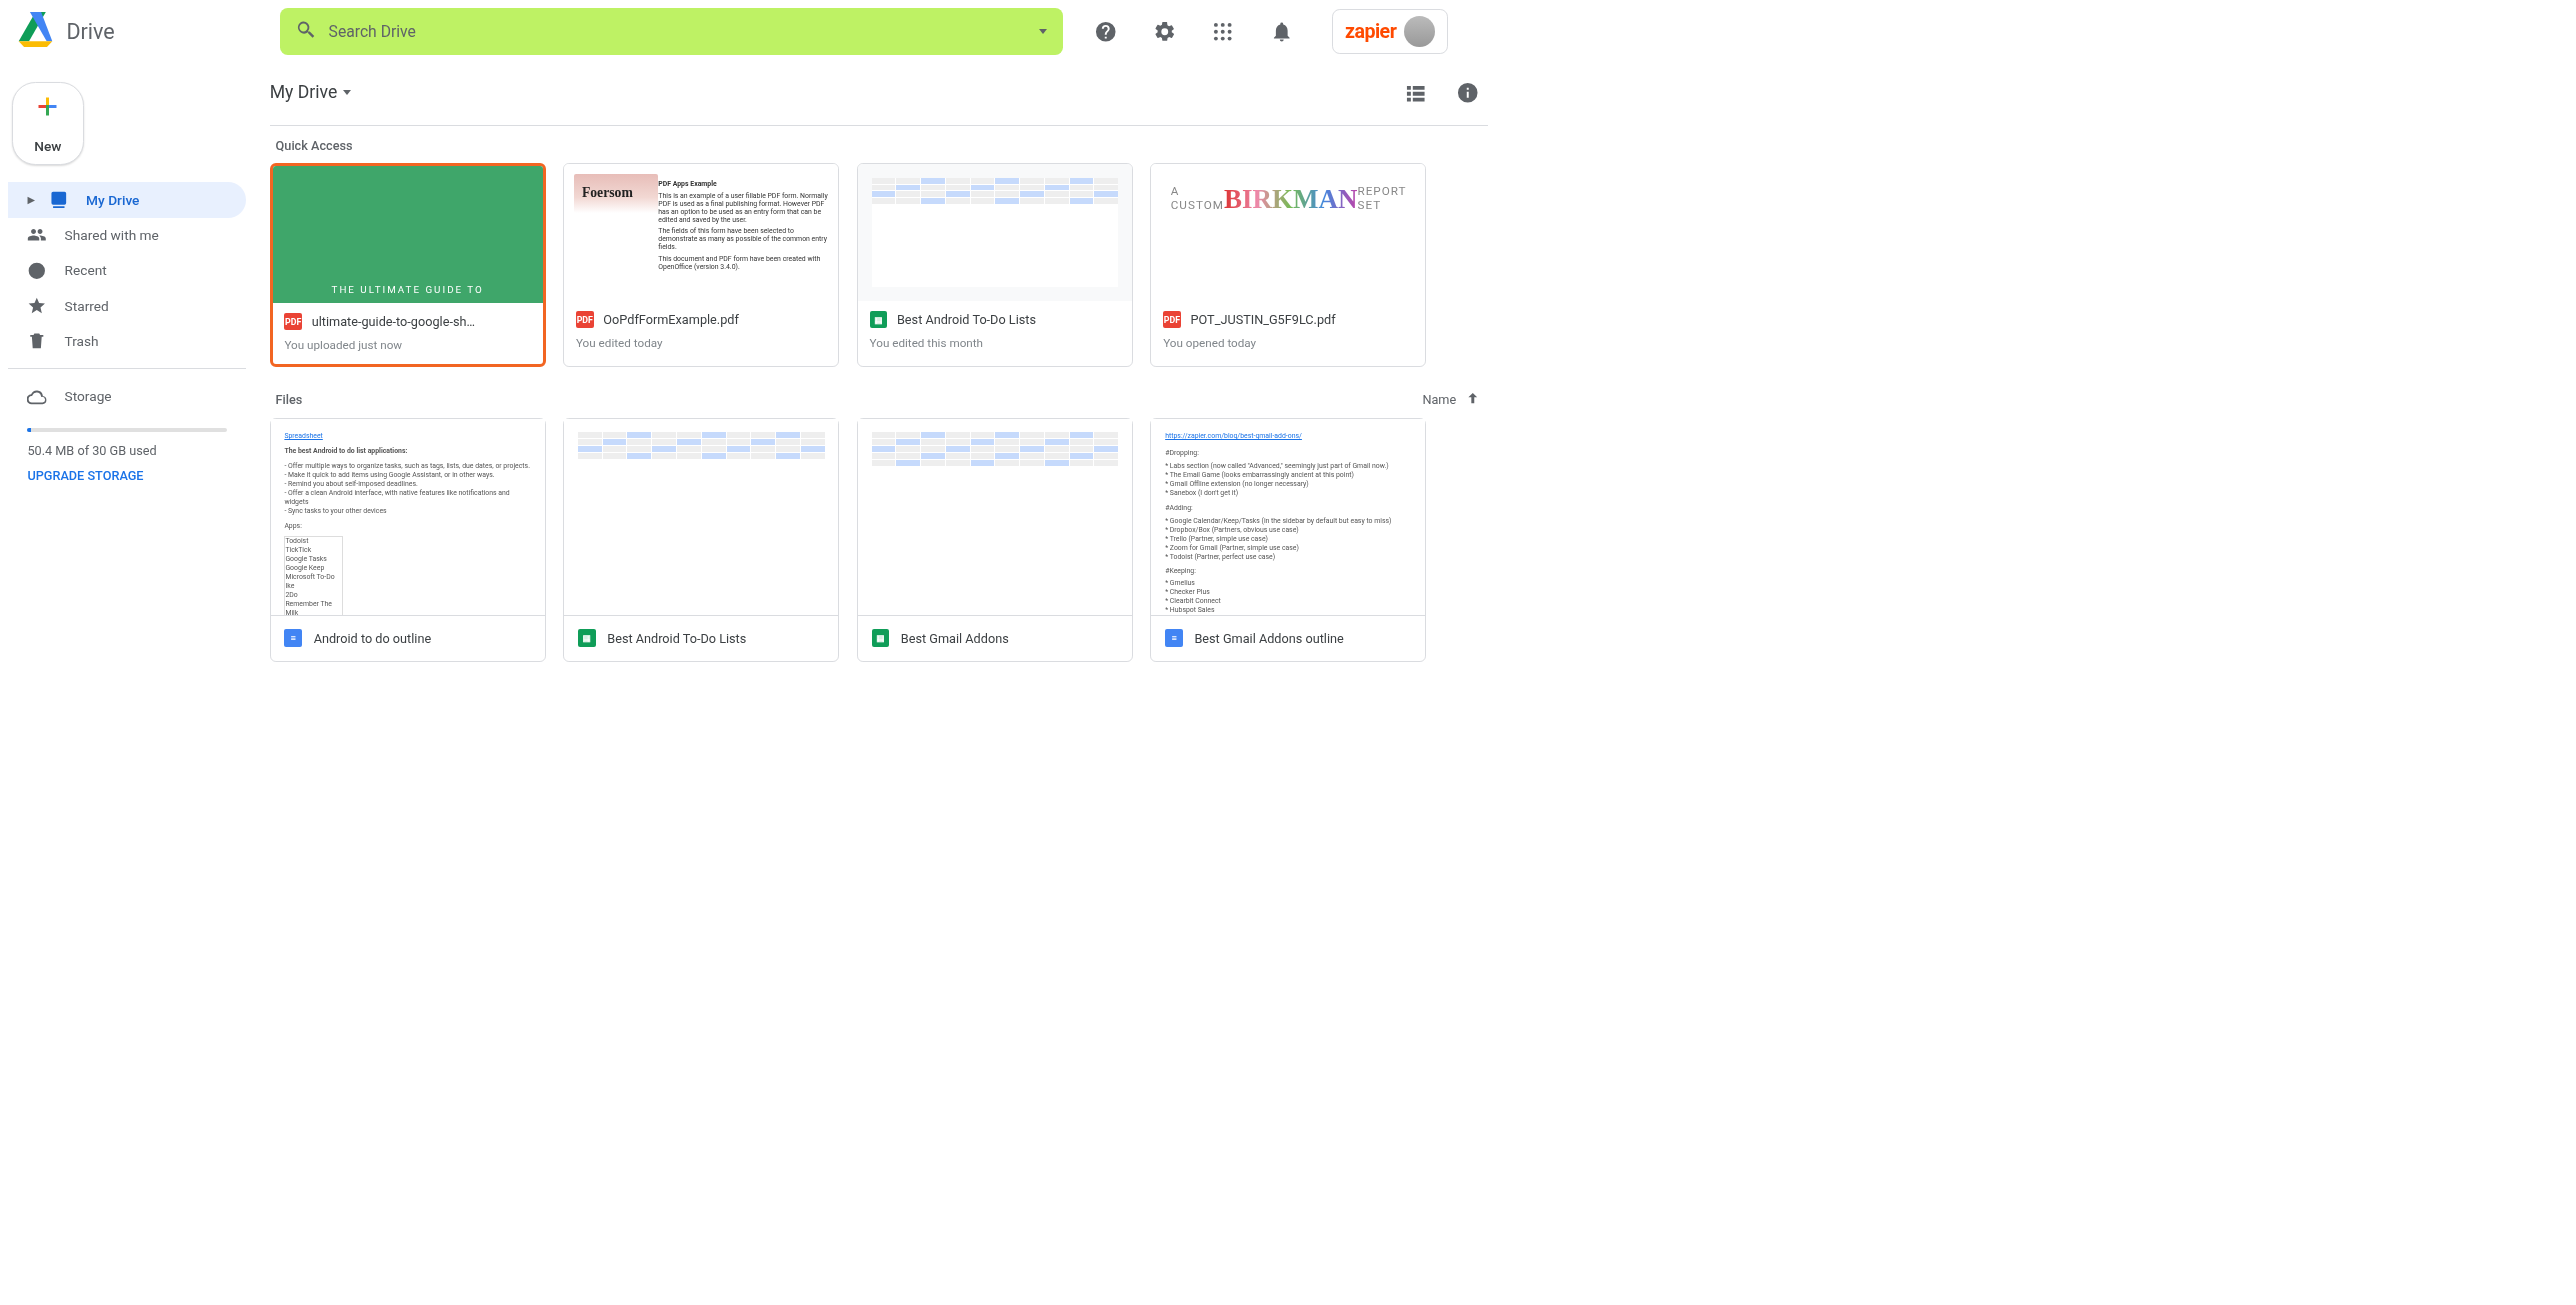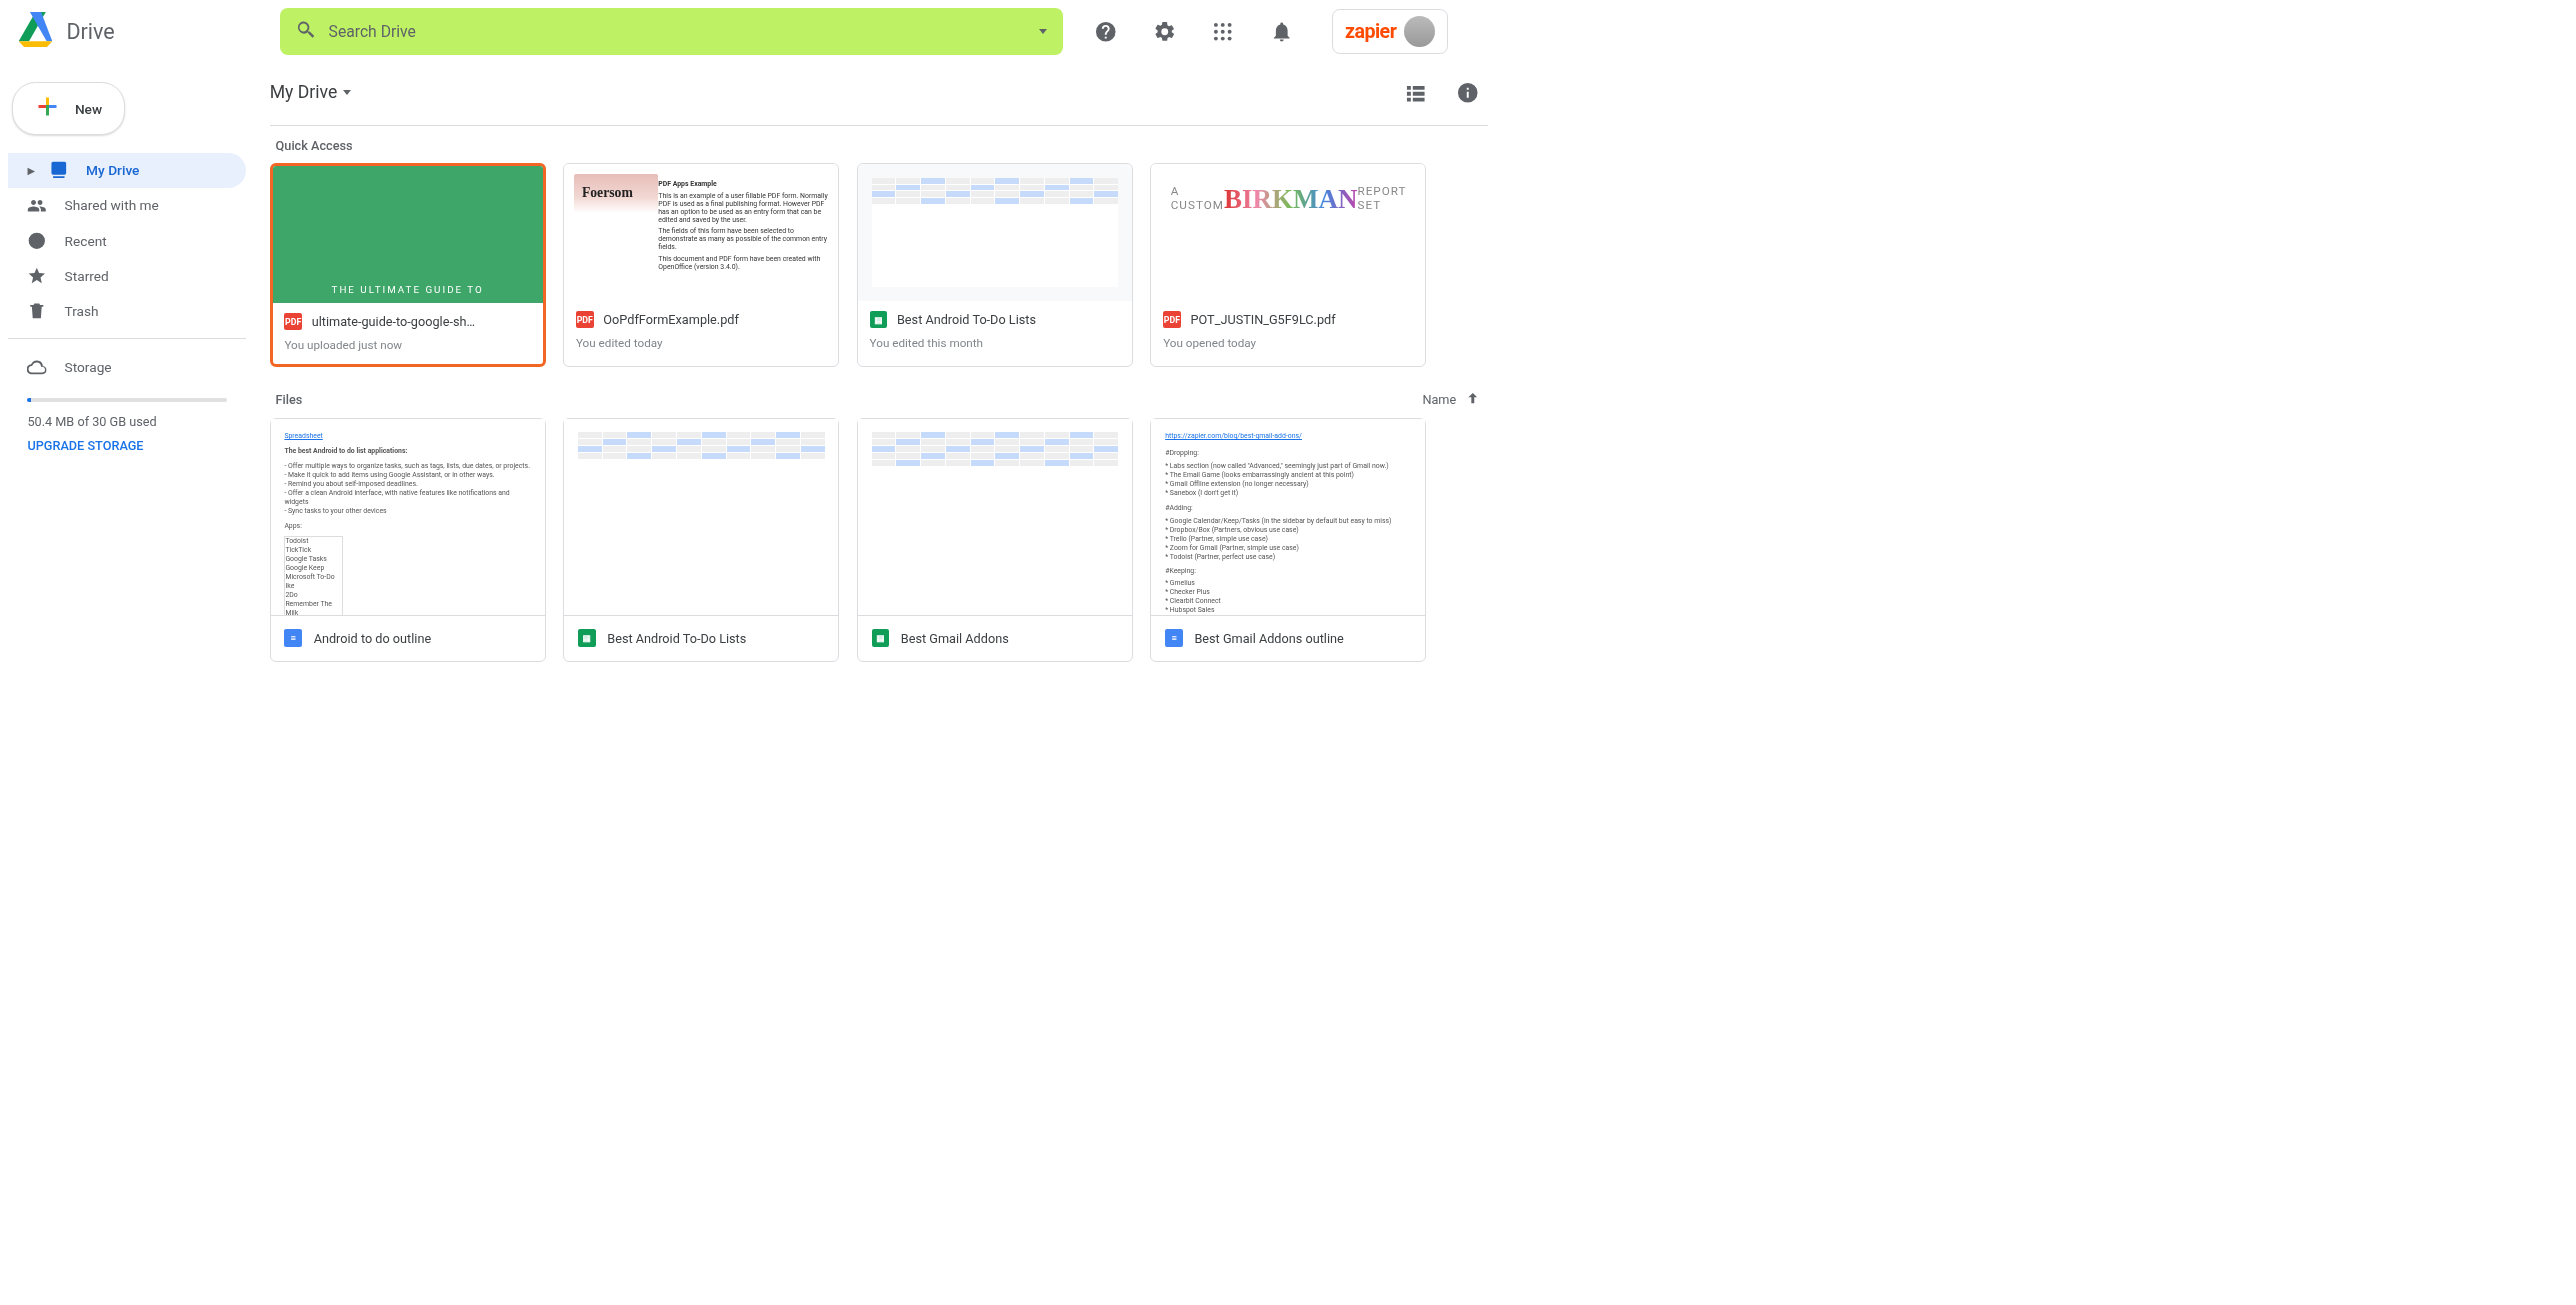--- a/index.html
+++ b/index.html
@@ -19,21 +19,21 @@
 .header-icons { display: flex; align-items: center; gap: 19.6px; margin-left: 23.5px; }
 .icon-btn { width: 39px; height: 39px; display: flex; align-items: center; justify-content: center; border-radius: 50%; cursor: pointer; color: #5f6368; }
 .icon-btn svg { width: 23.5px; height: 23.5px; fill: currentColor; }
 
 .zapier-badge { border: 1px solid #dadce0; border-radius: 7.8px; padding: 5.9px 11.7px; display: flex; align-items: center; gap: 7.8px; margin-left: 11.7px; }
 .zapier-text { color: #ff4a00; font-weight: 700; font-size: 19.6px; letter-spacing: -0.5px; }
 .avatar { width: 31px; height: 31px; border-radius: 50%; background: linear-gradient(#bbb,#999); }
 
 .body { display: flex; }
 .sidebar { width: 254px; padding: 11.7px 7.8px; }
-.new-btn { background: #fff; border: 1px solid #dadce0; border-radius: 23.5px; padding: 9.8px 21.5px; display: inline-flex; align-items: center; gap: 13.7px; box-shadow: 0 1px 2px rgba(0,0,0,0.15); cursor: pointer; margin: 7.8px 0 17.6px 3.9px; }
+.new-btn { background: #fff; border: 1px solid #dadce0; border-radius: 23.5px; padding: 9.8px 21.5px; display: inline-flex; align-items: center; gap: 13.7px; box-shadow: 0 1px 2px rgba(0,0,0,0.15); cursor: pointer; margin: 7.8px 0 17.6px 3.9px; flex-direction: column; }
 .new-btn-label { font-size: 13.7px; color: #3c4043; font-weight: 500; }
 
 .nav-item { display: flex; align-items: center; gap: 17.6px; padding: 7.8px 11.7px 7.8px 19.6px; border-radius: 0 19.6px 19.6px 0; cursor: pointer; color: #5f6368; font-size: 13.7px; }
 .nav-item.active { background: #e8f0fe; color: #1967d2; font-weight: 500; }
 .nav-item svg { width: 19.6px; height: 19.6px; fill: currentColor; }
 .nav-item .tri { width: 9.8px; font-size: 9.8px; color: #5f6368; margin-right: -5.9px; }
 
 .nav-divider { border-top: 1px solid #dadce0; margin: 9.8px 0; }
 
 .storage-block { padding: 5.9px 19.6px; font-size: 12.7px; color: #5f6368; }

